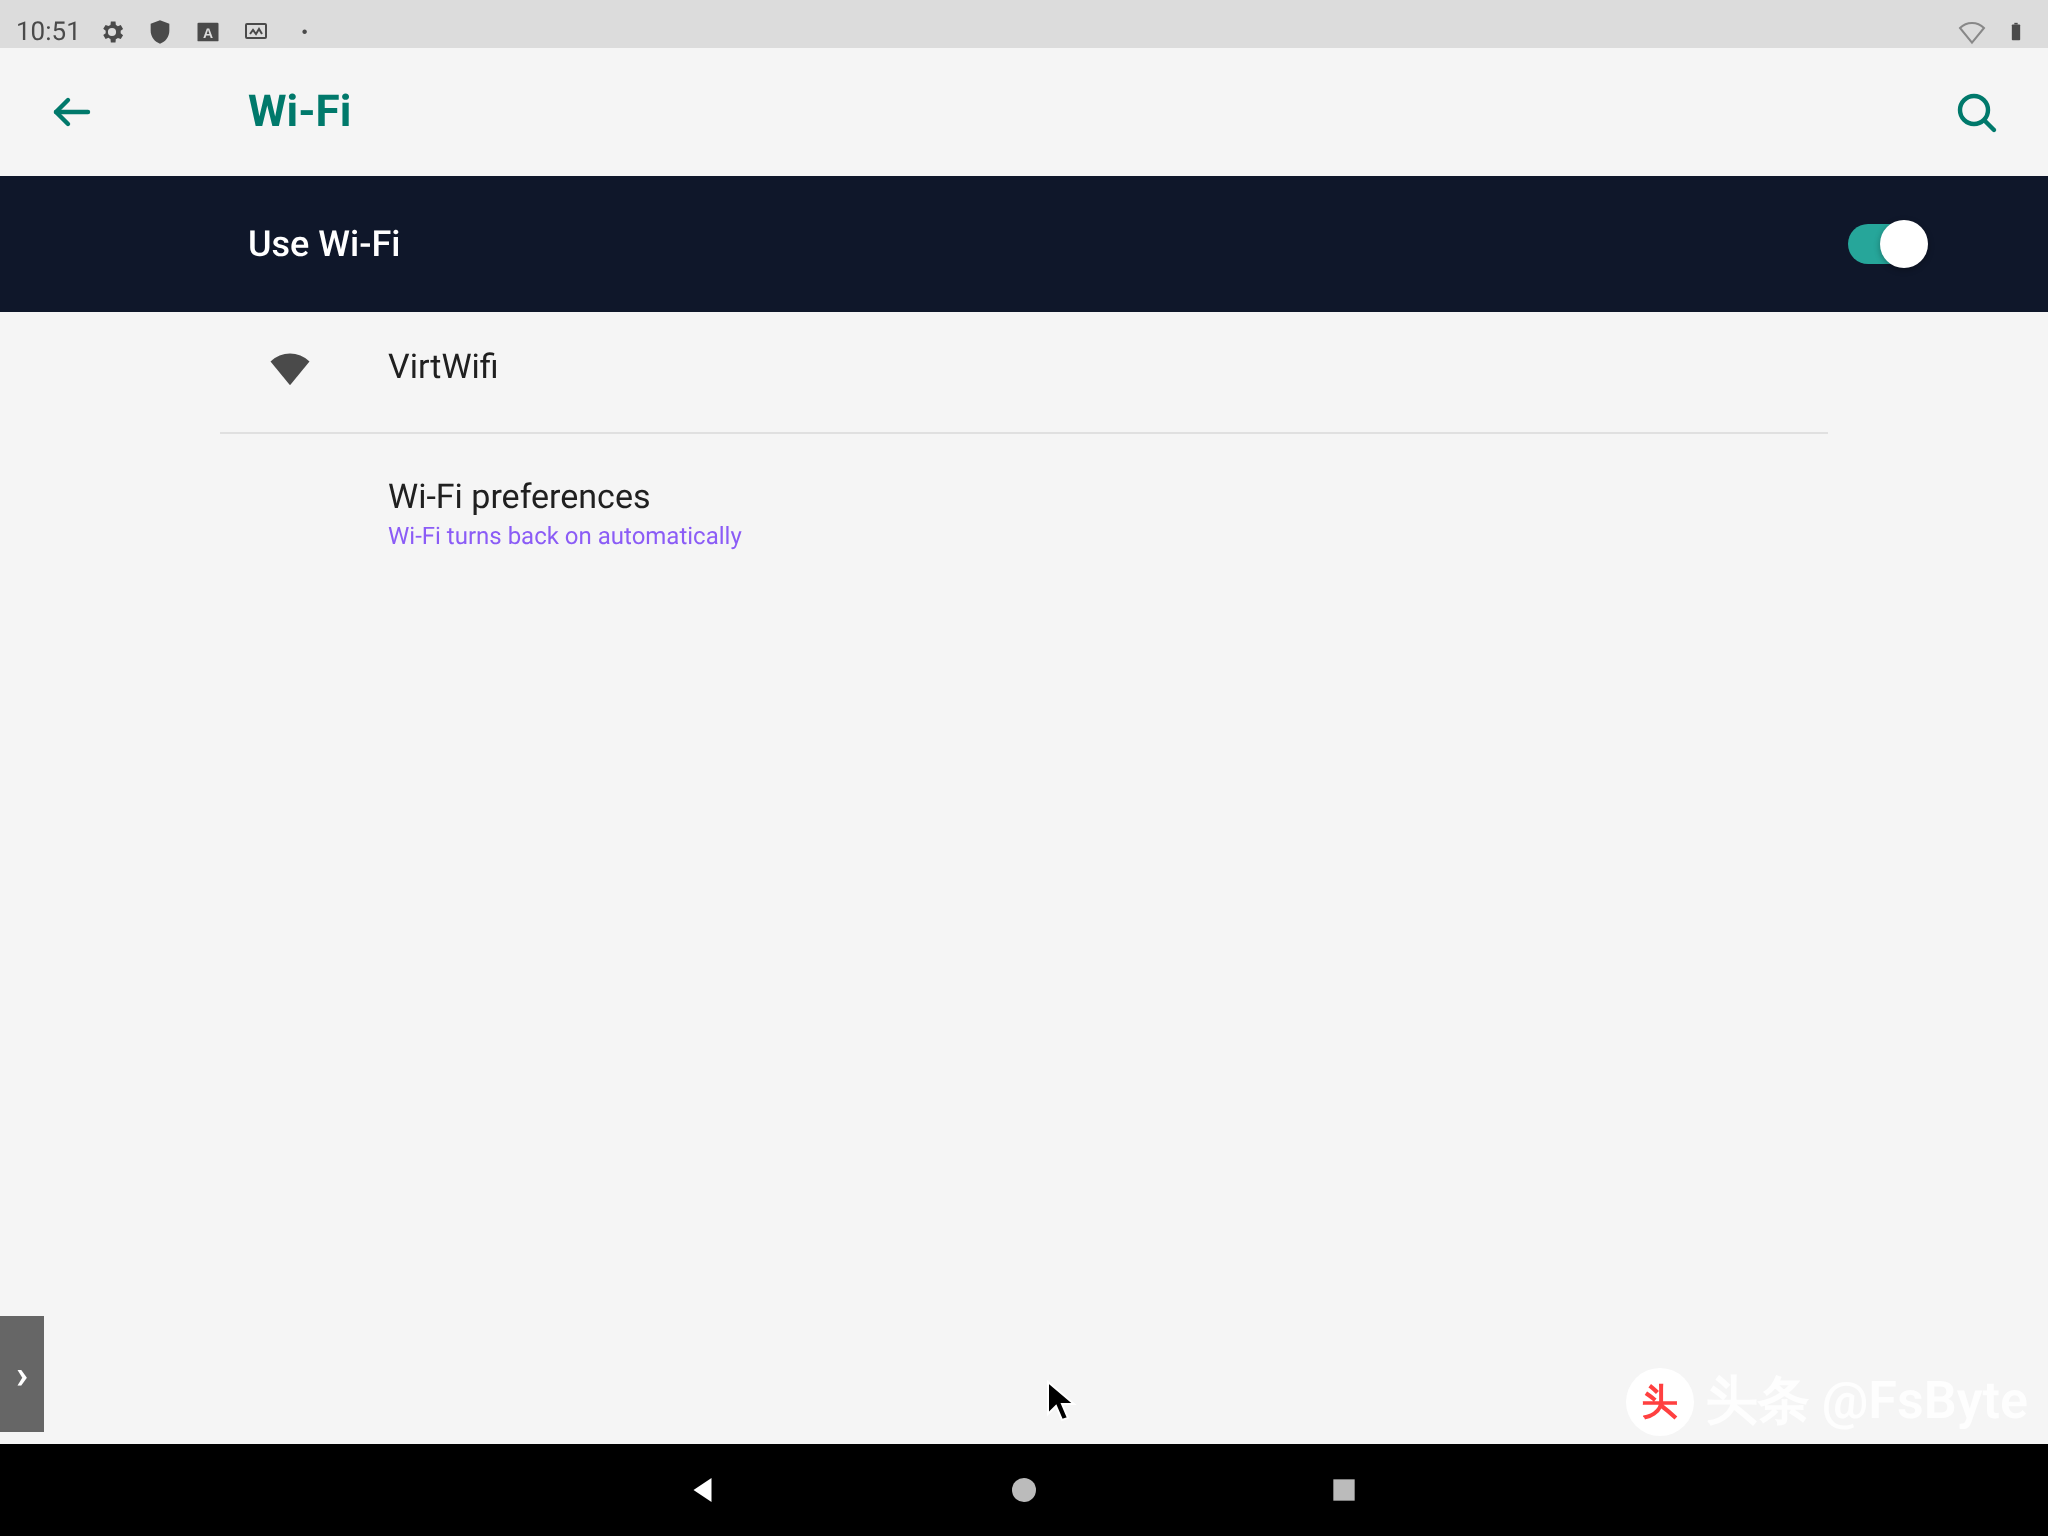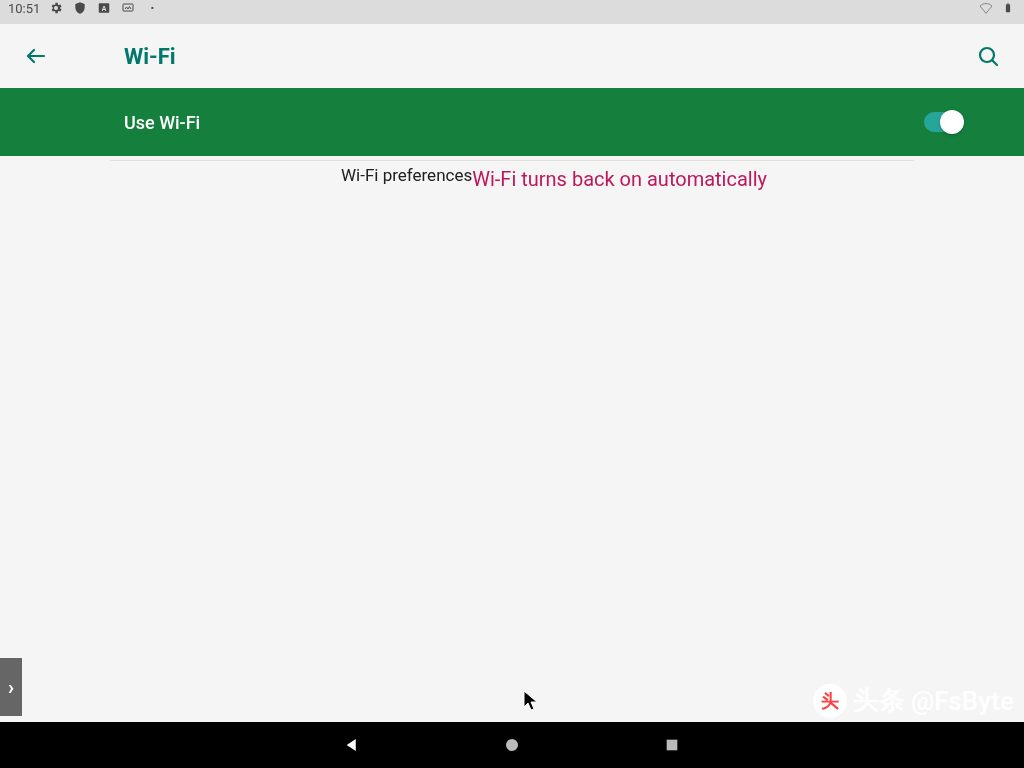--- a/index.html
+++ b/index.html
@@ -1,40 +1,40 @@
 <!DOCTYPE html>
 <html><head>
 <meta charset="utf-8">
 <style>
   * { box-sizing: border-box; margin: 0; padding: 0; }
   html, body { width: 1024px; height: 768px; overflow: hidden; font-family: Roboto, "Helvetica Neue", Arial, sans-serif; background: #f5f5f5; }
   
-  .statusbar { height: 24px; background: #dcdcdc; display: flex; align-items: flex-start; padding: 0 8px; color: #4a4a4a; font-size: 13px; gap: 8px; }
+  .statusbar { height: 24px; background: #dcdcdc; display: flex; align-items: flex-end; padding: 0 8px; color: #4a4a4a; font-size: 13px; gap: 8px; }
   .status-left { display: flex; align-items: center; gap: 8px; }
   .status-right { margin-left: auto; display: flex; align-items: center; gap: 6px; }
   .sb-ico { width: 16px; height: 16px; display: inline-flex; align-items: center; justify-content: center; }
   
   .appheader { height: 64px; background: #f5f5f5; display: flex; align-items: center; padding: 0 20px; justify-content: center; }
   .back { color: #00796b; display: flex; align-items: center; justify-content: center; width: 32px; height: 32px; cursor: pointer; }
   .htitle { color: #00796b; font-size: 22px; font-weight: 700; margin-left: 72px; }
   .search-btn { margin-left: auto; color: #00796b; display: flex; align-items: center; justify-content: center; width: 32px; height: 32px; cursor: pointer; }
   
-  .banner { height: 68px; background: #15803d; display: flex; align-items: center; color: #fff; padding-left: 124px; padding-right: 62px; }
+  .banner { height: 68px; background: #0f172a; display: flex; align-items: center; color: #fff; padding-left: 124px; padding-right: 62px; }
   .banner-title { font-size: 18px; font-weight: 500; }
   .switch { margin-left: auto; width: 38px; height: 20px; background: #26a69a; border-radius: 10px; position: relative; }
   .switch .thumb { position: absolute; right: -2px; top: -2px; width: 24px; height: 24px; background: #fff; border-radius: 50%; box-shadow: 0 1px 3px rgba(0,0,0,.3); }
   
   .content { padding: 0; }
   .row { display: flex; align-items: center; height: 56px; padding-left: 134px; padding-right: 56px; cursor: pointer; }
   .rowwrap { position: relative; margin: 0 110px; }
   .rowwrap .icon-slot { position: absolute; left: 20px; top: 50%; transform: translateY(-50%); width: 30px; display:flex; align-items:center; justify-content:center; }
   .rowwrap .row { padding-left: 84px; padding-right: 10px; }
   .rowtext { font-size: 17px; color: #202020; }
-  .subtext { font-size: 20px; color: #be185d; margin-top: 2px; }
-  .tworow { height: 72px; display:flex; flex-direction:row; justify-content:center; padding-left:84px; }
+  .subtext { font-size: 12px; color: #8b5cf6; margin-top: 2px; }
+  .tworow { height: 72px; display:flex; flex-direction:column; justify-content:center; padding-left:84px; }
   .divider { height: 1px; background: #e0e0e0; margin: 4px 0; }
   
   .side-handle { position: absolute; left: 0; bottom: 52px; width: 22px; height: 58px; background: #666; color: #fff; display:flex; align-items:center; justify-content:center; font-size: 20px; font-weight: bold; cursor:pointer; }
   
   .navbar { position: absolute; left: 0; right: 0; bottom: 0; height: 46px; background: #000; display: flex; align-items: center; justify-content: center; gap: 140px; }
   .nav-btn { width: 20px; height: 20px; color: #fff; display:flex; align-items:center; justify-content:center; cursor:pointer; }
   
   .watermark { position: absolute; right: 10px; bottom: 50px; color: rgba(255,255,255,.85); font-size: 26px; font-weight: 600; display:flex; align-items:center; gap: 6px; pointer-events:none; }
   .watermark .wm-logo { width: 34px; height: 34px; border-radius: 50%; background: #fff; color: #ff4040; display:flex; align-items:center; justify-content:center; font-size: 18px; font-weight:700; }
   .cursor { position: absolute; left: 523px; top: 690px; pointer-events:none; }
@@ -102,20 +102,30 @@
 
 <div class="banner">
   <div class="banner-title">Use Wi-Fi</div>
   <div class="switch">
     <div class="thumb"></div>
   </div>
 </div>
 
 <div class="content">
 
+  <div class="rowwrap">
+    <div class="icon-slot">
+      <svg viewBox="0 0 24 24" width="26" height="26" fill="#4a4a4a">
+          <path d="M12 20l9-11c-5-5-13-5-18 0z"></path>
+        </svg>
+    </div>
+    <div class="row">
+        <span class="rowtext">VirtWifi</span>
+      </div>
+  </div>
 
 
   <div class="rowwrap">
       <div class="divider"></div>
     </div>
 
   <div class="rowwrap">
     <div class="tworow">
       <span class="rowtext">Wi-Fi preferences</span>
       <span class="subtext">Wi-Fi turns back on automatically</span>

